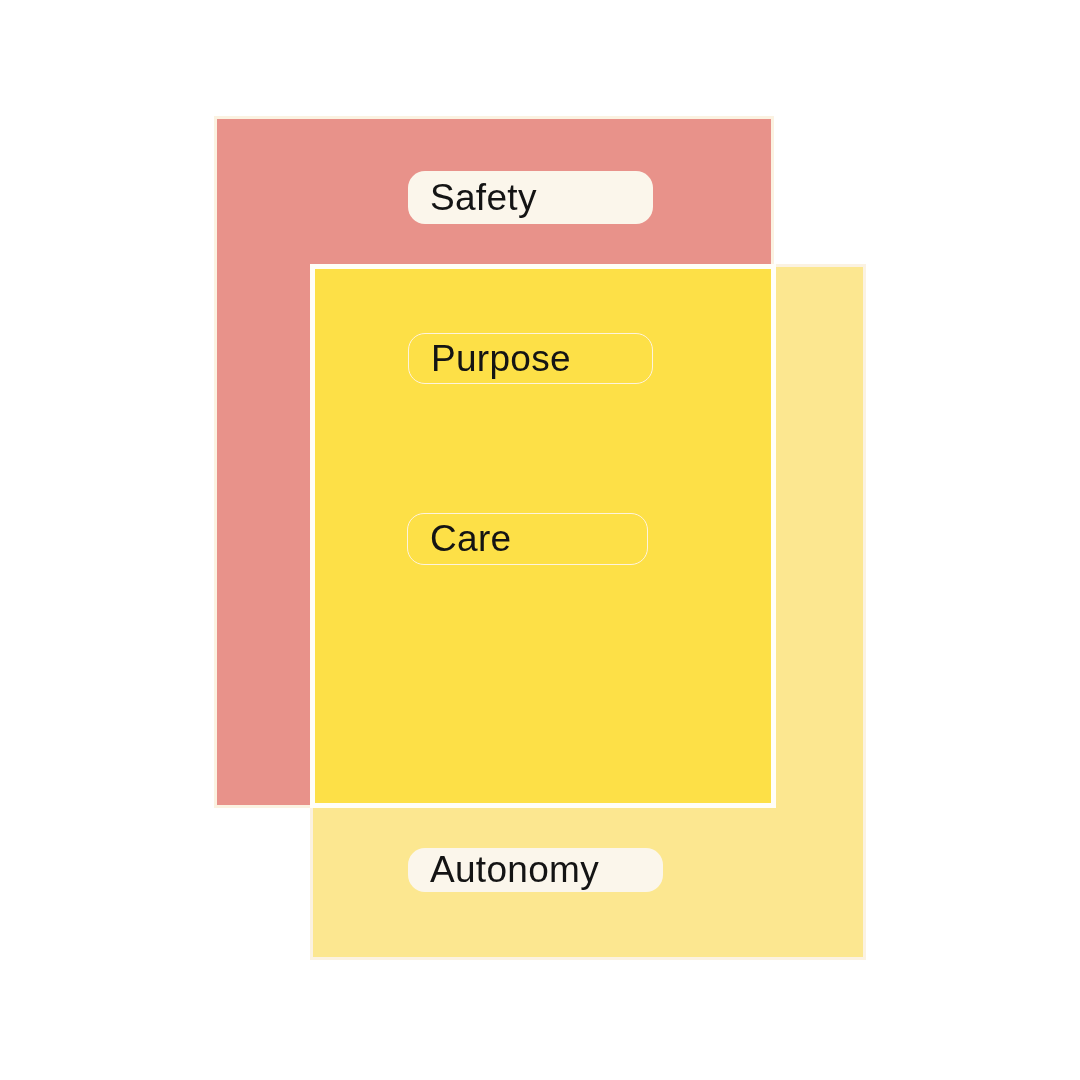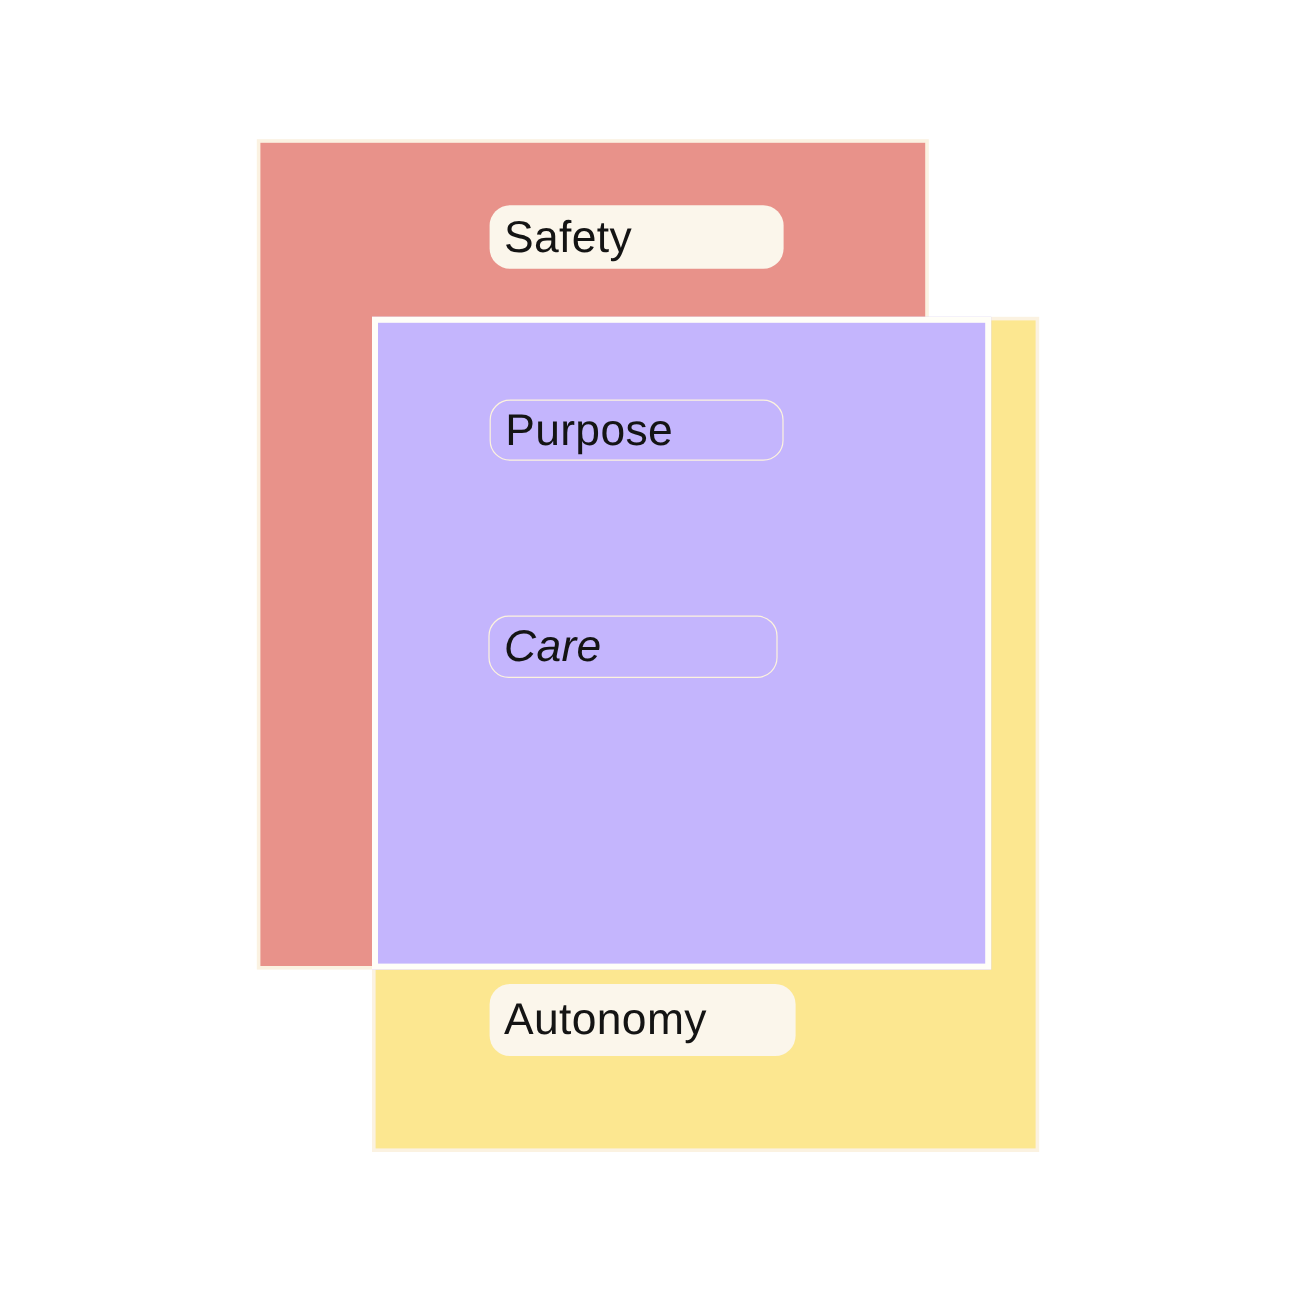--- a/index.html
+++ b/index.html
@@ -33,50 +33,50 @@
     top: 267px;
     width: 550px;
     height: 690px;
     background: #fce790;
     box-shadow: 0 0 0 3px #fbf2e1;
   }
   
   .region-overlap {
     left: 310px;
     top: 264px;
-    width: 516px;
+    width: 466px;
     height: 544px;
-    background: #c4b5fd;
+    background: #fde047;
     border: 5px solid #fffef8;
     box-sizing: border-box;
   }
   .pill {
     position: absolute;
     display: flex;
     align-items: center;
-    padding-left: 12px;
+    padding-left: 22px;
     border-radius: 17px;
     font-size: 37px;
     letter-spacing: 0.3px;
     color: #141414;
     box-sizing: border-box;
     white-space: nowrap;
   }
   .pill-filled {
     background: #fbf6eb;
   }
   .pill-outlined {
     background: transparent;
     border: 1.5px solid #fdf3de;
   }
   .pill-safety     { left: 191px; top: 52px;  width: 245px; height: 53px; }
   .pill-purpose    { left: 93px;  top: 64px;  width: 245px; height: 51px; }
-  .pill-care       { left: 92px;  top: 244px; width: 241px; height: 52px; font-style: italic; }
+  .pill-care       { left: 92px;  top: 244px; width: 241px; height: 52px; }
   .pill-enablement { left: 91px;  top: 406px; width: 244px; height: 52px; }
-  .pill-autonomy   { left: 95px;  top: 553px; width: 255px; height: 60px; }
+  .pill-autonomy   { left: 95px;  top: 581px; width: 255px; height: 44px; }
 </style>
 </head>
 <body>
 
 <div class="canvas">
 
   <div class="region region-safety">
     <div class="pill pill-filled pill-safety">
       <span>Safety</span>
     </div>

